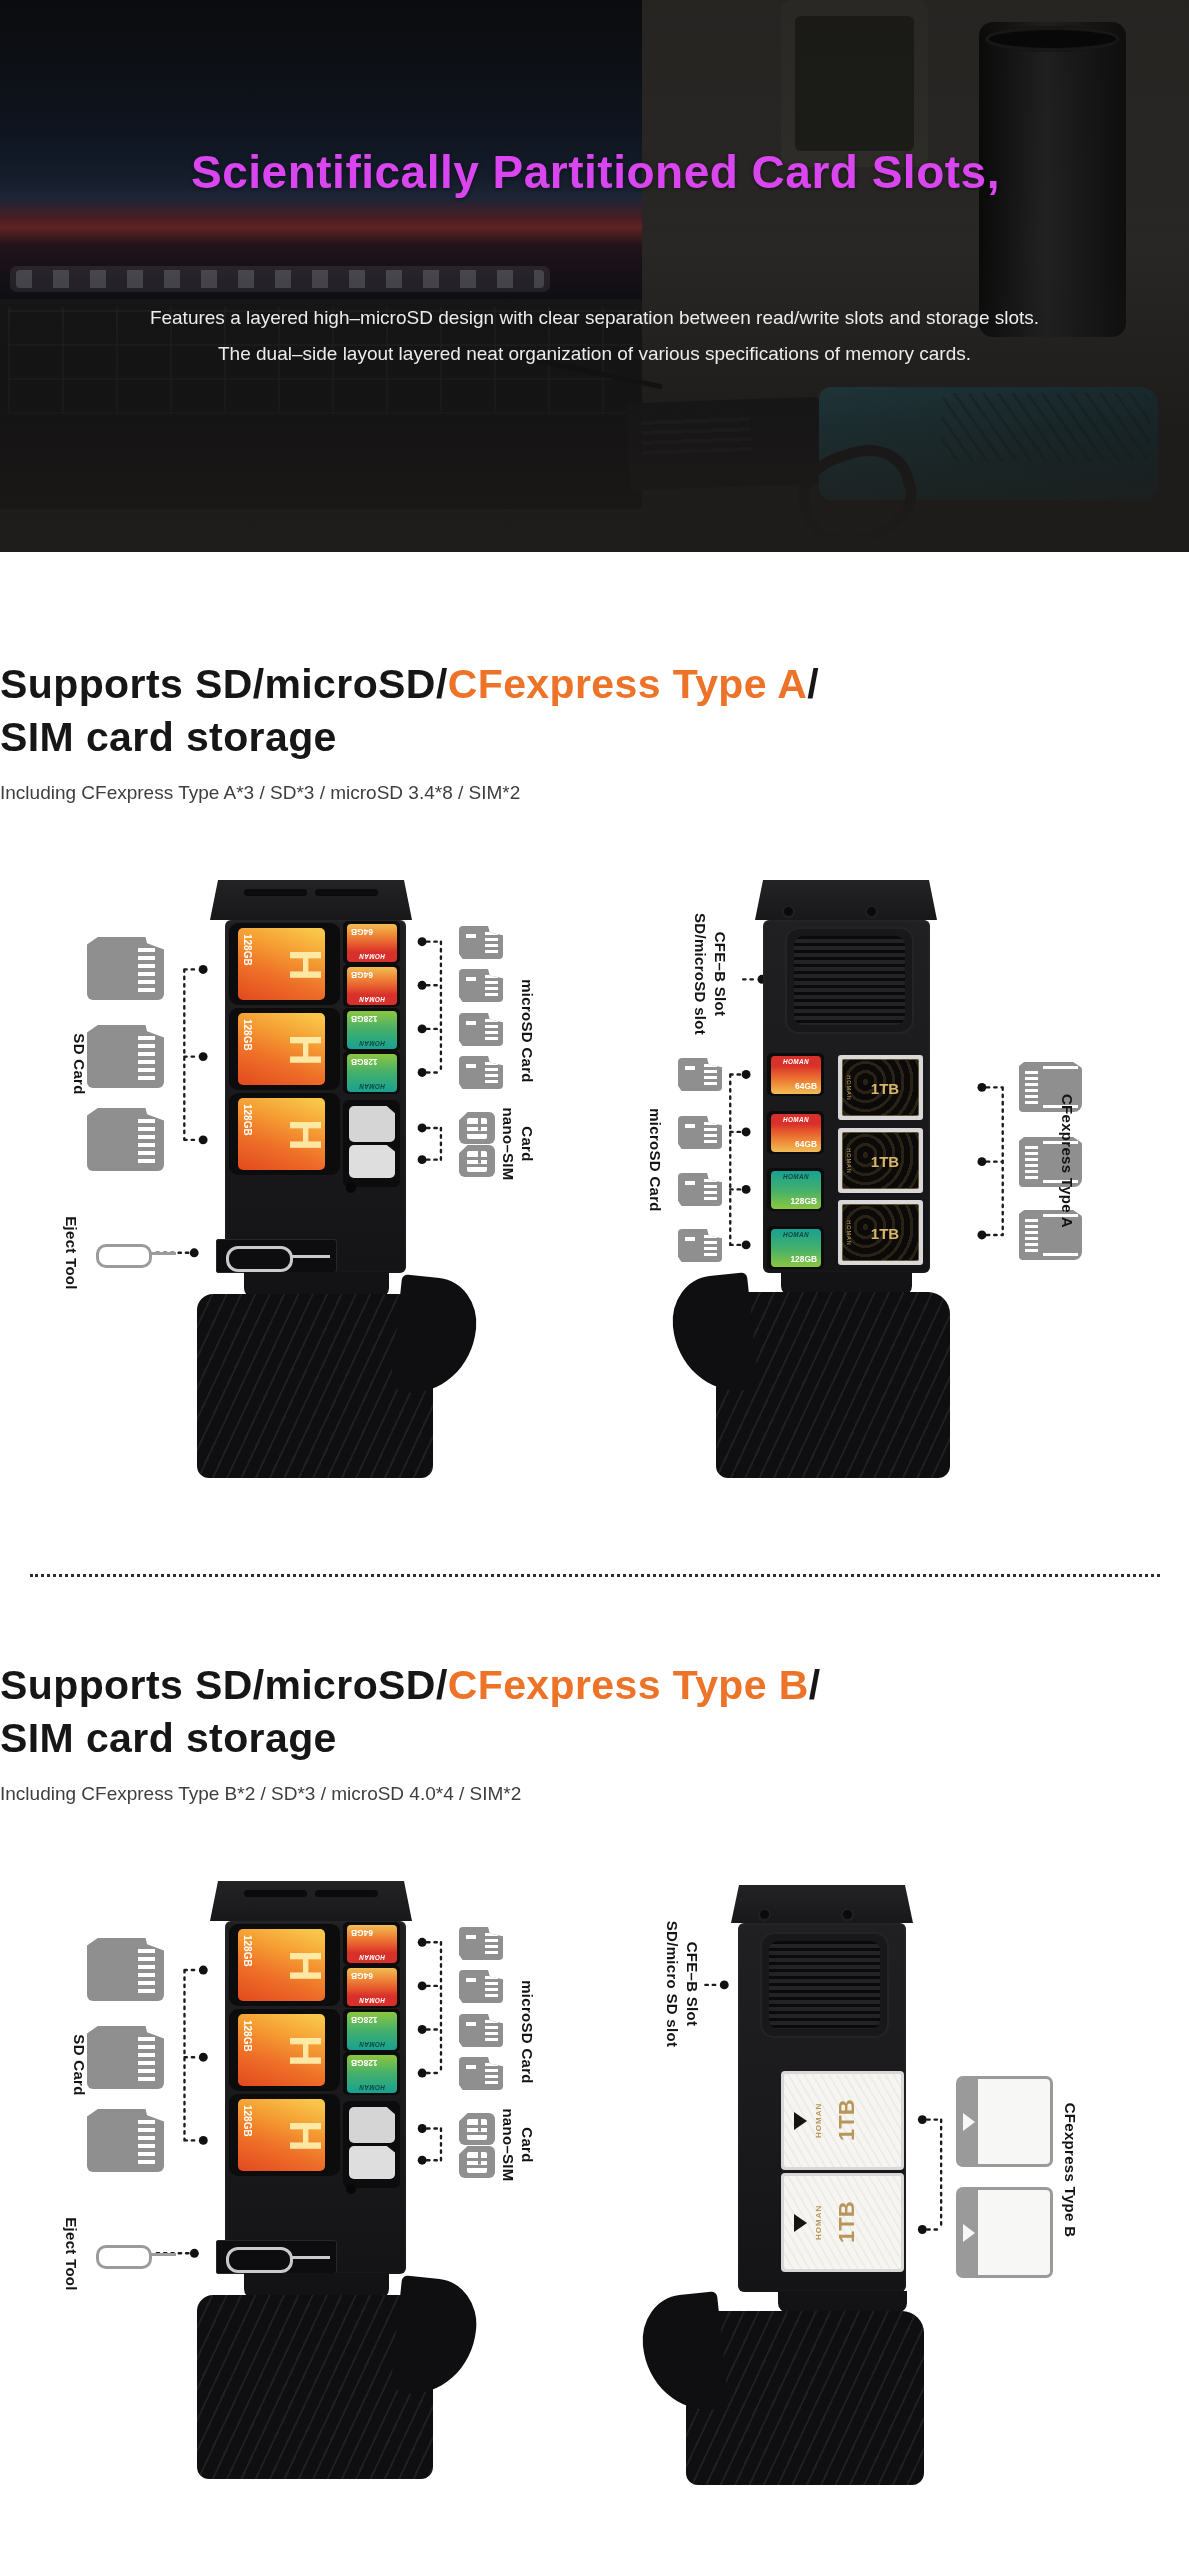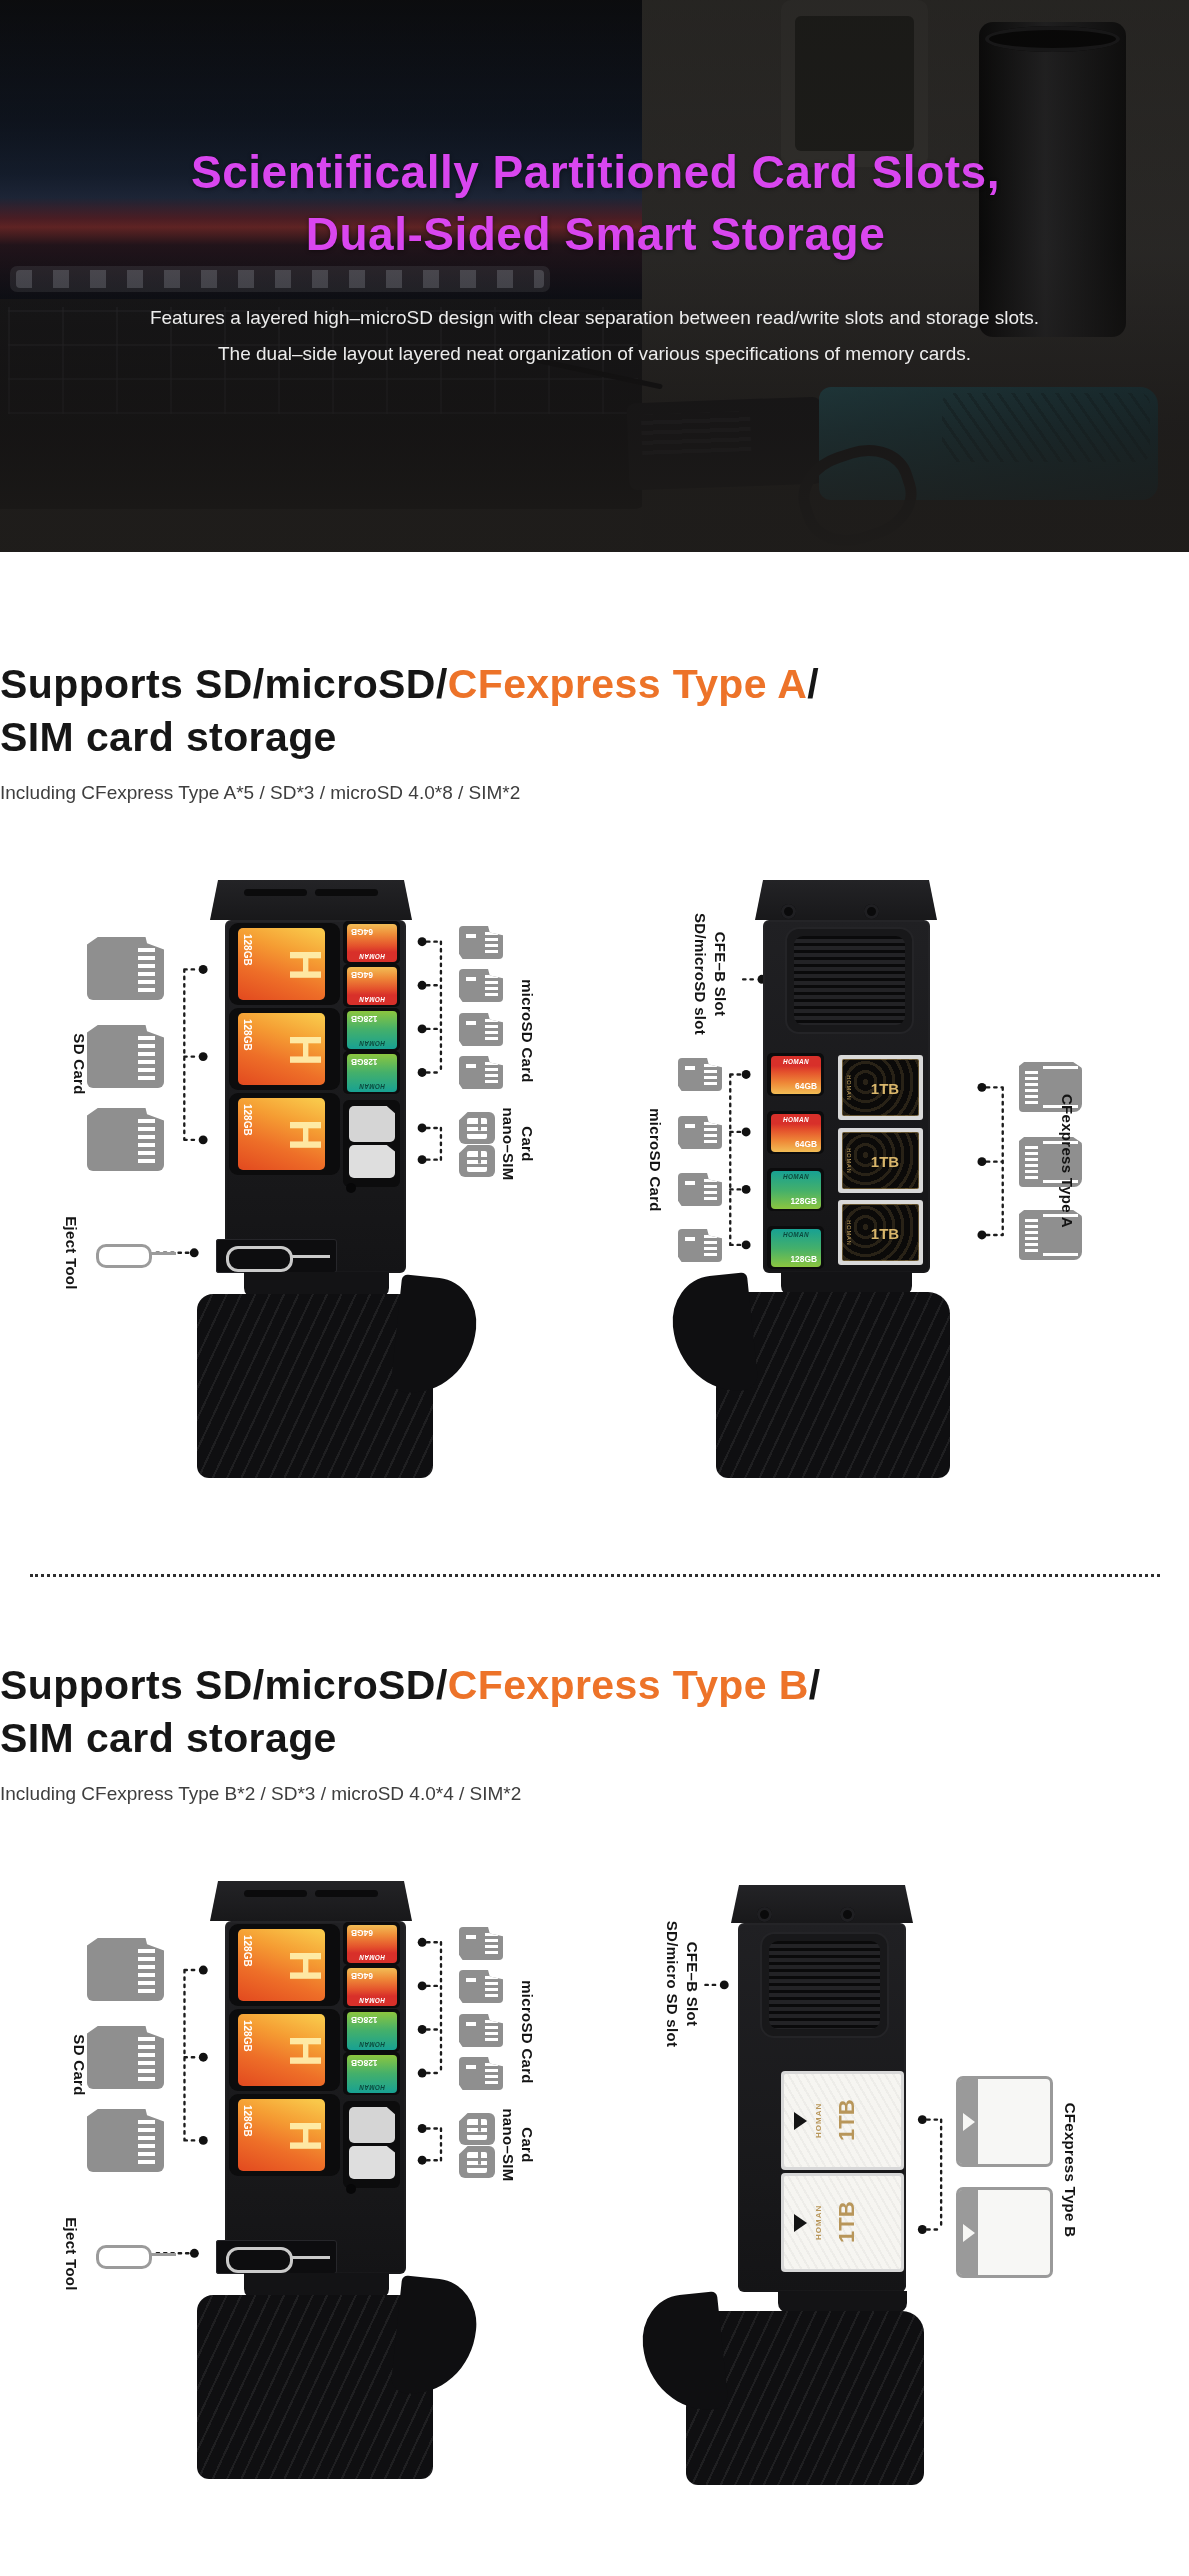--- a/index.html
+++ b/index.html
@@ -118,27 +118,27 @@
     </div>
   <div class="cable"></div>
   <div class="reader">
       <i></i>
     </div>
   <div class="pouch">
       <i></i>
     </div>
   <div class="carabiner"></div>
   <div class="hero-dim"></div>
-  <h1 class="hero-title"><span>Scientifically Partitioned Card Slots,</span><br><span>Dual-Sided Smart Storage</span></h1>
+  <h1 class="hero-title"><span>Scientifically Partitioned Card Slots,</span><br></h1>
   <p class="hero-sub"><span>Features a layered high–microSD design with clear separation between read/write slots and storage slots.</span><br><span>The dual–side layout layered neat organization of various specifications of memory cards.</span></p>
 </header>
 
 <div class="shead" style="top:658px">
   <h2 class="sh"><span>Supports SD/microSD/</span><span class="accent">CFexpress Type A</span><span>/</span><br><span>SIM card storage</span></h2>
-  <p class="ssub">Including CFexpress Type A*5 / SD*3 / microSD 4.0*8 / SIM*2</p>
+  <p class="ssub">Including CFexpress Type A*3 / SD*3 / microSD 3.4*8 / SIM*2</p>
 </div>
 
 <div class="diagram d1">
   <svg class="callouts" width="1189" height="615" viewBox="0 0 1200 620">
     <g stroke="#1c1c1c" stroke-width="2.4" stroke-dasharray="2.4 5" fill="none" stroke-linecap="round">
       <path d="M186 100V272 M186 100H199 M186 188H199 M186 272H199"></path>
       <path d="M158 386H190"></path>
       <path d="M445 72V204 M431 72H445 M431 116H445 M431 160H445 M431 204H445"></path>
       <path d="M445 260V292 M431 260H445 M431 292H445"></path>
       <path d="M750 110H764"></path>

